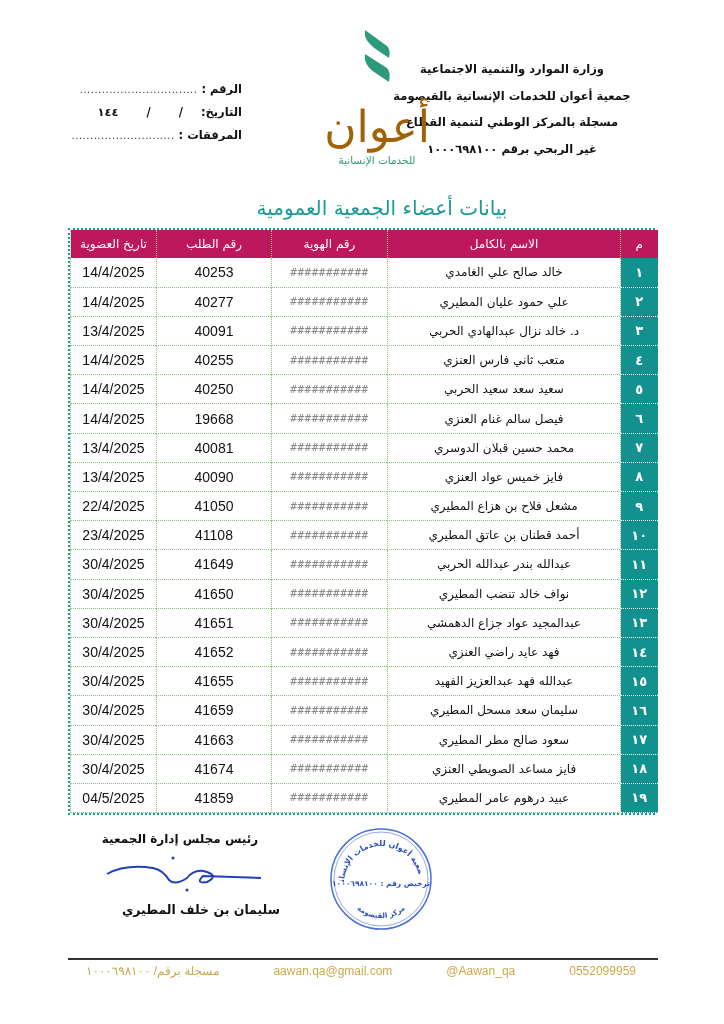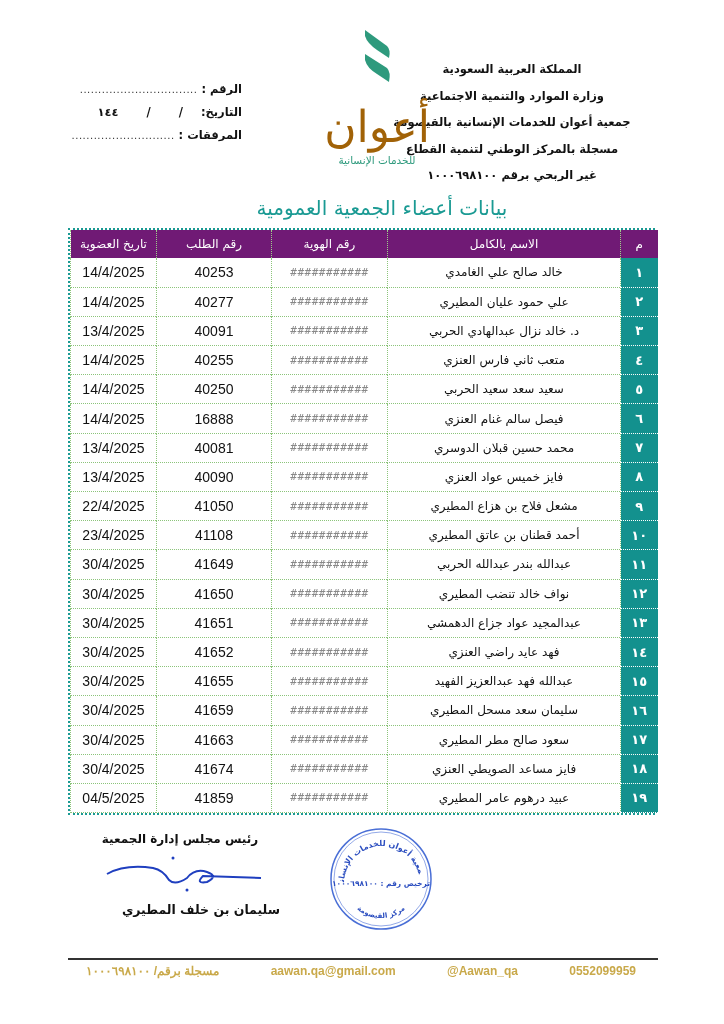--- a/index.html
+++ b/index.html
@@ -33,21 +33,21 @@
       position: absolute; left: 0; right: 0; top: 196px; text-align: center;
       direction: rtl; font-size: 20px; color: #1a9a93; font-family: "DejaVu Sans", sans-serif; padding-left: 40px;
     }
 
     .table-wrap {
       position: absolute; left: 68px; top: 228px; width: 587px;
       border: 2px dotted #1a9a93;
     }
     table { width: 100%; border-collapse: collapse; direction: rtl; table-layout: fixed; }
     th {
-      background: #701a75; color: #fff; font-weight: normal; font-size: 12px;
+      background: #be185d; color: #fff; font-weight: normal; font-size: 12px;
       height: 28px; border-left: 1.5px dotted #9ed08a; text-align: center;
     }
     td {
       height: 29.2px; font-size: 13px; text-align: center; color: #111;
       border-bottom: 1.5px dotted #8cc47a; border-left: 1.5px dotted #8cc47a;
       white-space: nowrap;
     }
     td.num { background: #13918e; color: #fff; font-weight: bold; border-bottom: 1.5px dotted #ffffff; font-size: 13px; }
     td.name { font-size: 12px; direction: rtl; }
     td.id { color: #888; font-family: "DejaVu Sans Mono", monospace; font-size: 11px; letter-spacing: 0.5px; }
@@ -66,28 +66,27 @@
     .sign .signature { height: 56px; }
     .sign .person { font-size: 12.5px; text-align: right; }
 
     .stamp { position: absolute; left: 326px; top: 824px; width: 110px; height: 110px; }
 
     .footer-line { position: absolute; left: 68px; right: 66px; top: 958px; height: 2px; background: #333; }
     .footer {
       position: absolute; left: 68px; right: 66px; top: 964px; display: flex; justify-content: space-between;
       color: #c9a94a; font-size: 12px; font-family: "Liberation Sans", sans-serif; padding: 0 22px 0 18px;
     }
-    .footer span { white-space: nowrap; font-weight: bold; }
+    .footer span { white-space: nowrap; }
     .footer .reg { direction: rtl; }
   </style>
 </head>
 <body>
 
 <div class="header-right">
-  <div>المملكة العربية السعودية</div>
   <div>وزارة الموارد والتنمية الاجتماعية</div>
   <div>جمعية أعوان للخدمات الإنسانية بالقيصومة</div>
   <div>مسجلة بالمركز الوطني لتنمية القطاع</div>
   <div>غير الربحي برقم ١٠٠٠٦٩٨١٠٠</div>
 </div>
 
 <div class="logo">
   <svg width="36" height="58" viewBox="0 0 36 58">
     <path d="M6 2 L28 18 Q32 22 30 30 L18 22 Q8 15 6 8 Z" fill="#2e9a7d"></path>
     <path d="M6 26 L28 40 Q32 44 30 54 L18 46 Q8 40 6 32 Z" fill="#2e9a7d"></path>
@@ -168,21 +167,21 @@
           <td class="num">٥</td>
           <td class="name">سعيد سعد سعيد الحربي</td>
           <td class="id">###########</td>
           <td class="req">40250</td>
           <td class="date">14/4/2025</td>
         </tr>
         <tr>
           <td class="num">٦</td>
           <td class="name">فيصل سالم غنام العنزي</td>
           <td class="id">###########</td>
-          <td class="req">16888</td>
+          <td class="req">19668</td>
           <td class="date">14/4/2025</td>
         </tr>
         <tr>
           <td class="num">٧</td>
           <td class="name">محمد حسين قبلان الدوسري</td>
           <td class="id">###########</td>
           <td class="req">40081</td>
           <td class="date">13/4/2025</td>
         </tr>
         <tr>

